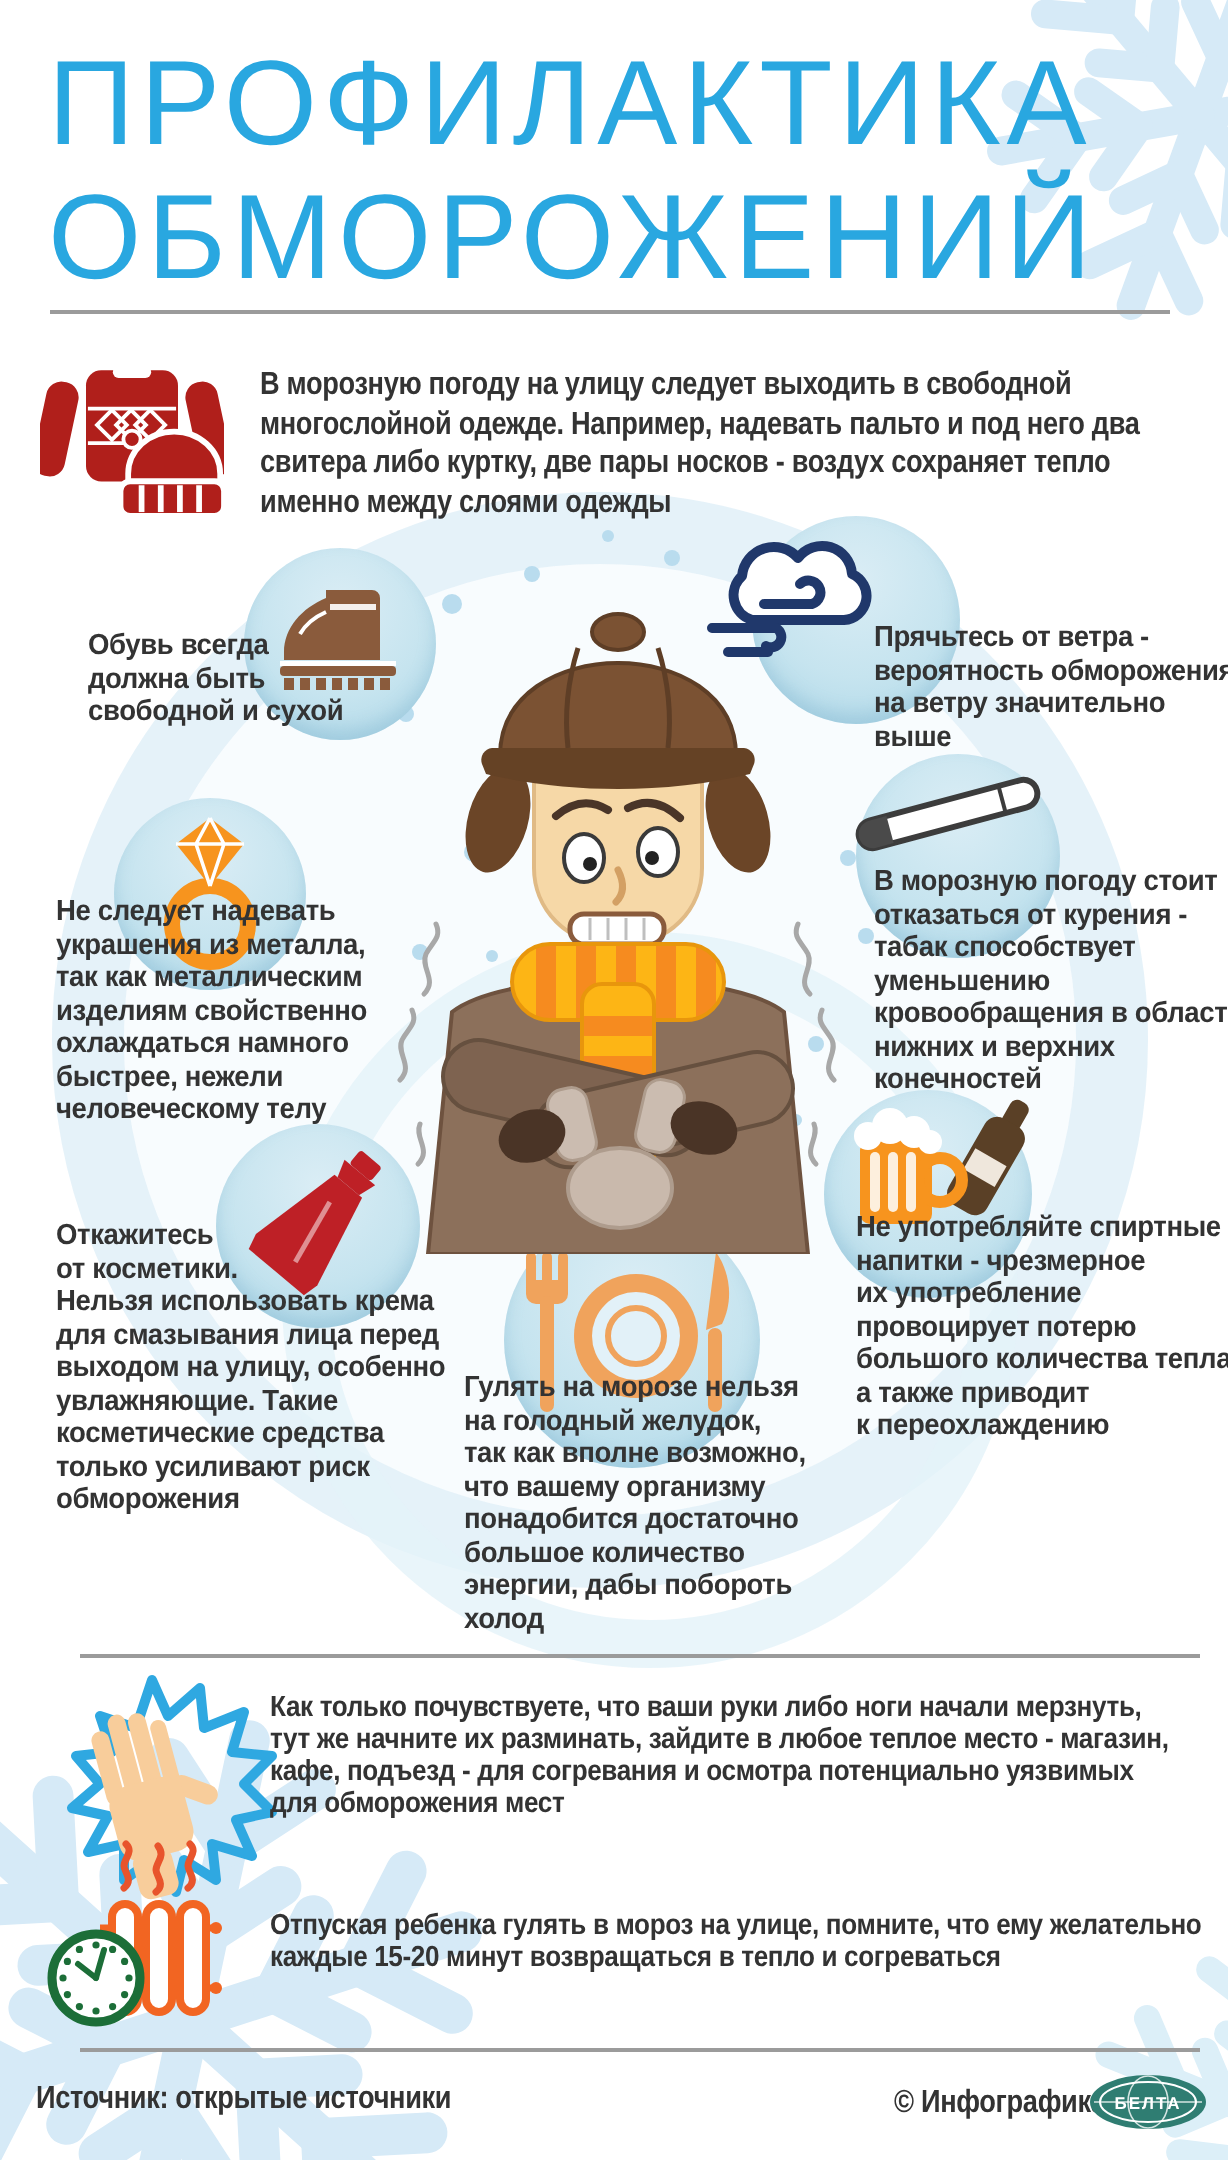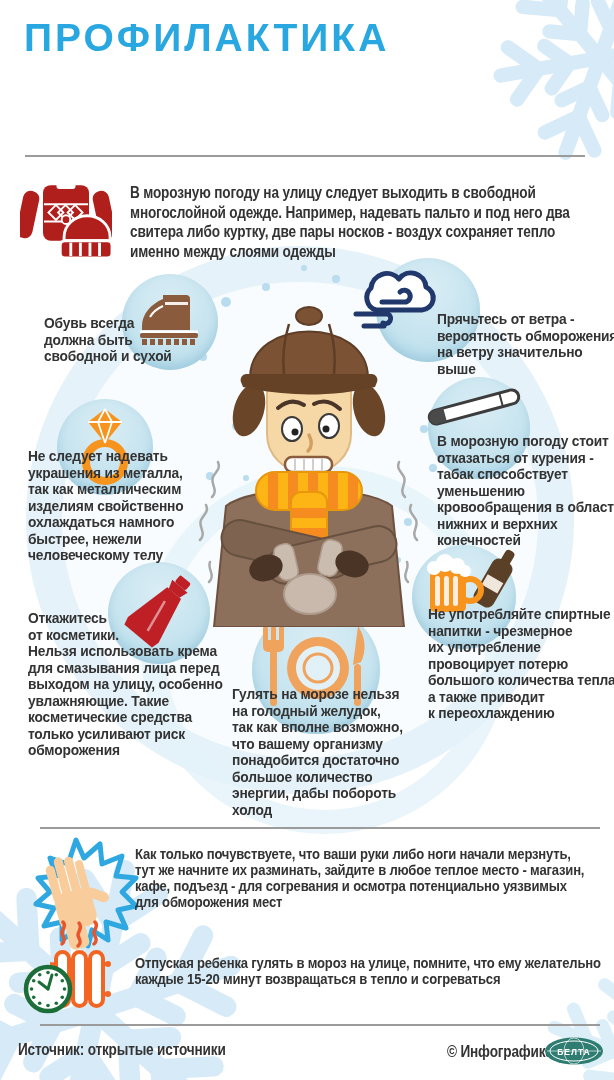--- a/index.html
+++ b/index.html
@@ -1,19 +1,19 @@
 <!DOCTYPE html>
 <html><head>
 <meta charset="utf-8">
 <style>
   html,body{margin:0;padding:0;background:#e9e9e9}
   .page{position:relative;width:614px;height:1080px;background:#ffffff;overflow:hidden;
         font-family:"Liberation Sans",sans-serif;margin:0 auto}
   .bg{position:absolute;left:0;top:0;z-index:0}
-  .title{position:absolute;left:24px;top:4px;color:#29A7E0;font-weight:bold;font-size:39px;
+  .title{position:absolute;left:24px;top:18px;color:#29A7E0;font-weight:normal;font-size:60px;
          line-height:67px;letter-spacing:3px;z-index:6}
   .tl{display:block}
   .divider{position:absolute;height:2px;background:#9B9B9B;z-index:1}
   .circle{position:absolute;border-radius:50%;z-index:2;
           background:radial-gradient(circle at 50% 30%,#DAEDF5 0%,#C6E4EF 55%,#ABD6E7 100%);
           box-shadow:inset 0 -5px 8px rgba(125,180,205,.38)}
   .icon{position:absolute;z-index:3}
   .char{position:absolute;left:192px;top:282px;width:234px;height:345px;z-index:4}
   .txt{position:absolute;font-weight:bold;color:#333;white-space:pre;transform-origin:0 0;
        letter-spacing:-.2px;z-index:6}
@@ -67,20 +67,21 @@
         <circle cx="408" cy="522" r="4"></circle>
       <circle cx="304" cy="268" r="3"></circle>
         <circle cx="372" cy="416" r="3"></circle>
         <circle cx="246" cy="478" r="3"></circle>
       <circle cx="398" cy="560" r="3"></circle>
     </g>
   </svg>
 
   <div class="title">
     <span class="tl">ПРОФИЛАКТИКА</span>
+    <span class="tl">ОБМОРОЖЕНИЙ</span>
   </div>
   <div class="divider" style="left:25px;top:155px;width:560px"></div>
 
   <div class="grp">
     <svg class="icon" style="left:20px;top:175px" width="92" height="95" viewBox="0 0 96 98">
       <g fill="#B01F1B">
         <rect x="4" y="16" width="17" height="50" rx="8" transform="rotate(12 12 20)"></rect>
         <rect x="75" y="16" width="17" height="50" rx="8" transform="rotate(-12 84 20)"></rect>
         <rect x="24" y="10" width="48" height="58" rx="8"></rect>
       </g>

